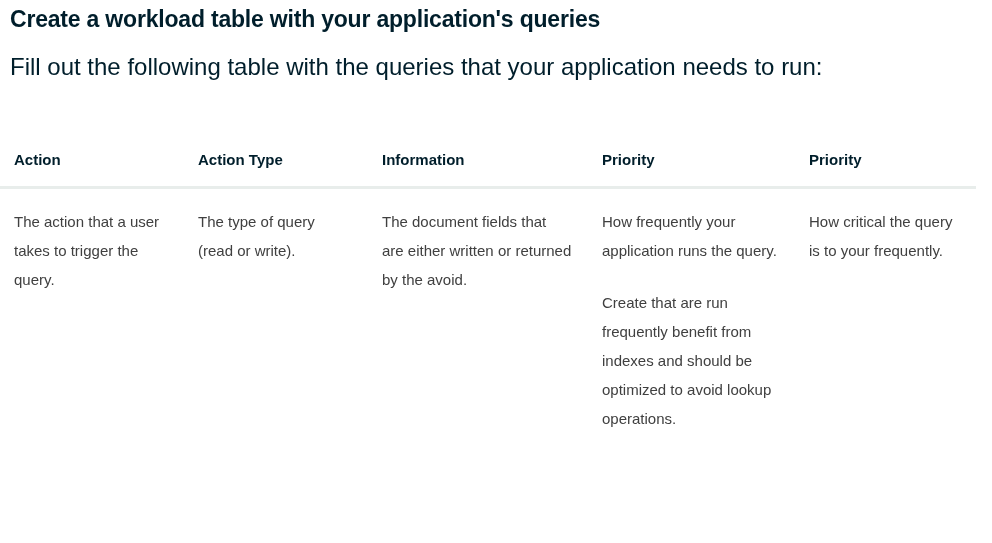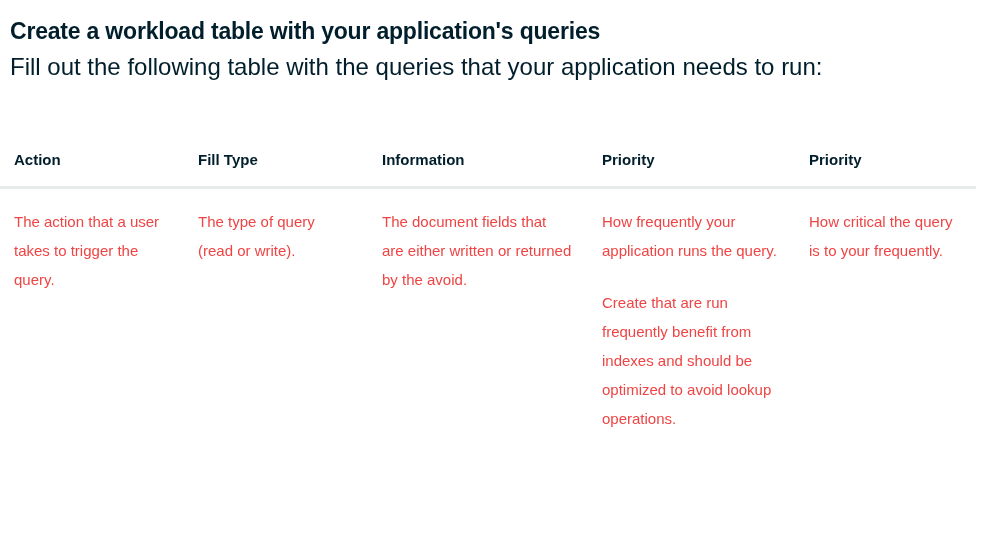--- a/index.html
+++ b/index.html
@@ -20,21 +20,21 @@
     width: 992px;
     height: 543px;
     box-sizing: border-box;
     padding: 0;
   }
 
   
   .page-title {
     position: absolute;
     left: 10px;
-    top: 16px;
+    top: 4px;
     margin: 0;
     font-size: 23px;
     line-height: 30px;
     font-weight: 700;
     letter-spacing: -0.2px;
     color: #001E2B;
     white-space: nowrap;
   }
 
   .page-subtitle {
@@ -72,21 +72,21 @@
     margin-top: 17px;
   }
 
   .workload-table td {
     text-align: left;
     vertical-align: top;
     padding: 18px 16px 0 14px;
     font-size: 15px;
     line-height: 29px;
     font-weight: 400;
-    color: #ef4444;
+    color: #404040;
   }
 
   .col-action     { width: 184px; }
   .col-query-type { width: 184px; }
   .col-information{ width: 220px; }
   .col-frequency  { width: 207px; }
   .col-priority   { width: 181px; }
 
   .cell-para {
     margin: 0;
@@ -108,21 +108,21 @@
     <colgroup>
       <col class="col-action">
       <col class="col-query-type">
       <col class="col-information">
       <col class="col-frequency">
       <col class="col-priority">
     </colgroup>
     <thead>
       <tr>
         <th>Action</th>
-        <th>Fill Type</th>
+        <th>Action Type</th>
         <th>Information</th>
         <th>Priority</th>
         <th>Priority</th>
       </tr>
     </thead>
     <tbody>
       <tr>
         <td>
           <p class="cell-para">The action that a user takes to trigger the query.</p>
         </td>

